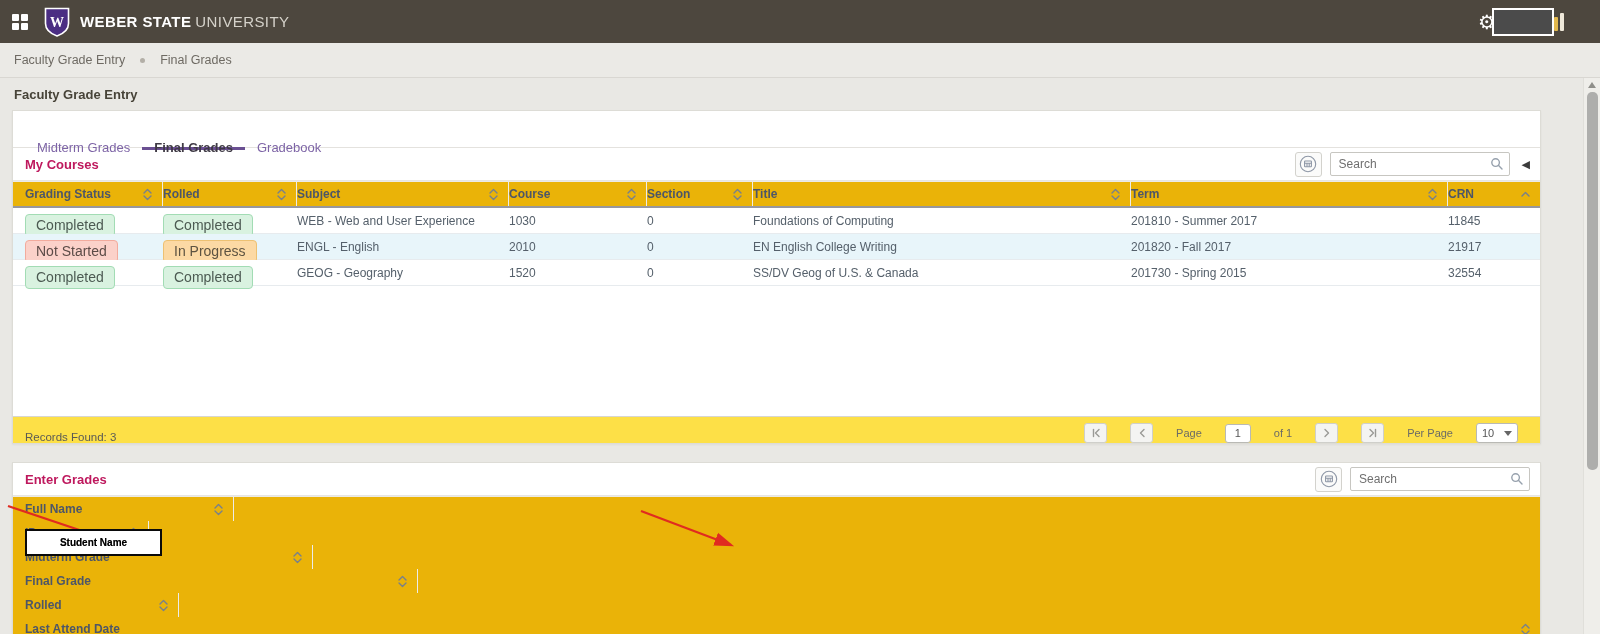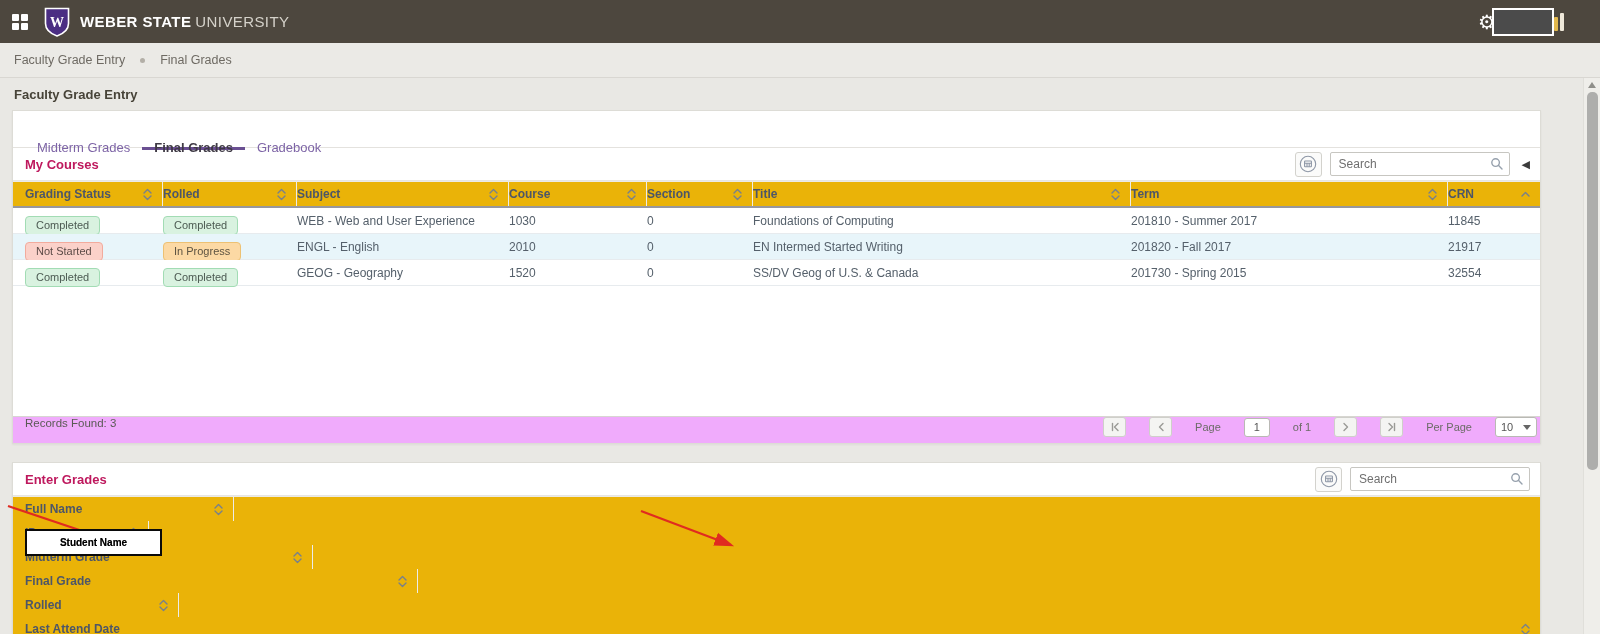--- a/index.html
+++ b/index.html
@@ -58,26 +58,26 @@
   .hcell { display:flex; align-items:center; justify-content:space-between; padding:5px 10px 5px 0; font-size:12px; font-weight:700; color:#4d5668; border-right:1px solid #ececea; cursor:pointer; }
   .hcell:last-child { border-right:none; }
   .hcell .sort { flex:none; margin-left:6px; }
   .trow { display:flex; padding-left:12px; align-items:center; border-bottom:1px solid #e7ebee; background:#fff; position:relative; }
   .mc .thead { border-bottom:2px solid #97979d; }
   .mc .trow { height:26px; cursor:pointer; }
   .mc .trow.sel { background:#e8f5fa; }
   .cell { font-size:12px; color:#55606b; padding-right:10px; white-space:nowrap; overflow:hidden; }
   .mc .c0{width:138px;} .mc .c1{width:134px;} .mc .c2{width:212px;} .mc .c3{width:138px;}
   .mc .c4{width:106px;} .mc .c5{width:378px;} .mc .c6{width:317px;} .mc .c7{flex:1;}
-  .badge { display:inline-block; font-size:11px; padding:2.5px 10px; border-radius:4px; border:1px solid; color:#4c5a52;margin-top:9px; }
+  .badge { display:inline-block; font-size:14px; padding:2.5px 10px; border-radius:4px; border:1px solid; color:#4c5a52;margin-top:9px; }
   .badge.success { background:#d9f2e0; border-color:#a2dcb4; }
   .badge.danger  { background:#fbd1c9; border-color:#f2ab9d; color:#5c4b47; }
   .badge.warning { background:#fcd9a4; border-color:#edc173; color:#5d5341; }
   .mc-spacer { flex:1; background:#fff; }
-  .mc-footer { height:27px; border-top:1px solid #d7d6d1; display:flex; align-items:flex-start; padding:0 3px 0 12px; background:#f0abfc; }
+  .mc-footer { height:27px; border-top:1px solid #d7d6d1; display:flex; align-items:flex-end; padding:0 22px 0 12px; background:#fde047; }
   .records { font-size:11.5px; color:#5a5a55; }
   .pager { margin-left:auto; display:flex; align-items:center; gap:23px; }
   .pg-btn { width:23px; height:20px; border:1px solid #cfcfca; border-radius:3px; background:#f4f4f2; display:flex; align-items:center; justify-content:center; cursor:pointer; }
   .pg-label { font-size:11px; color:#6b6b66; }
   .pg-input { width:26px; height:19px; border:1px solid #b9b9b4; border-radius:3px; text-align:center; font-size:11px; color:#555; background:#fff; }
   .pg-select { width:42px; height:20px; border:1px solid #b9b9b4; border-radius:3px; background:#fff; display:flex; align-items:center; justify-content:space-between; padding:0 5px; font-size:11px; color:#555; cursor:pointer; }
   .pg-select .tri { width:0; height:0; border-left:4px solid transparent; border-right:4px solid transparent; border-top:5px solid #666; }
 
   .eg .thead { border-bottom:4px solid #15803d;flex-direction:column; }
   .eg .trow { height:32px; }
@@ -239,21 +239,21 @@
             <div class="cell c5">Foundations of Computing</div>
             <div class="cell c6">201810 - Summer 2017</div>
             <div class="cell c7">11845</div>
           </div>
           <div class="trow sel">
             <div class="cell c0"><span class="badge danger">Not Started</span></div>
             <div class="cell c1"><span class="badge warning">In Progress</span></div>
             <div class="cell c2">ENGL - English</div>
             <div class="cell c3">2010</div>
             <div class="cell c4">0</div>
-            <div class="cell c5">EN Intermed Started Writing</div>
+            <div class="cell c5">EN English College Writing</div>
             <div class="cell c6">201820 - Fall 2017</div>
             <div class="cell c7">21917</div>
           </div>
           <div class="trow">
             <div class="cell c0"><span class="badge success">Completed</span></div>
             <div class="cell c1"><span class="badge success">Completed</span></div>
             <div class="cell c2">GEOG - Geography</div>
             <div class="cell c3">1520</div>
             <div class="cell c4">0</div>
             <div class="cell c5">SS/DV Geog of U.S. &amp; Canada</div>

